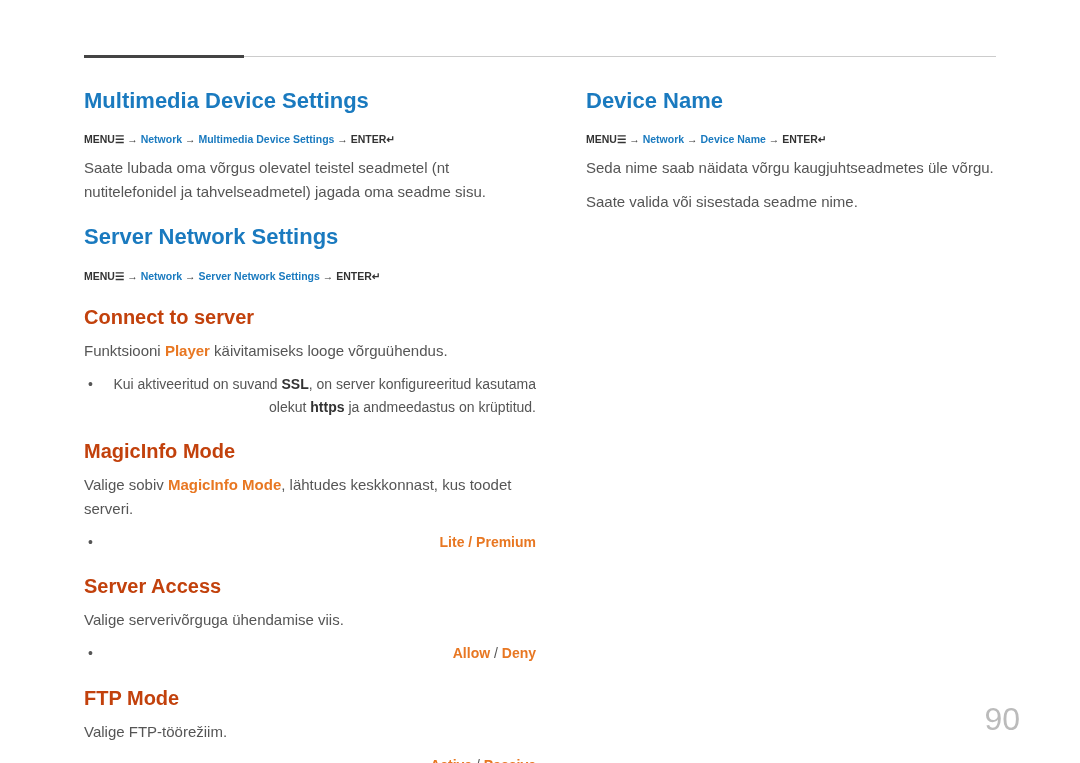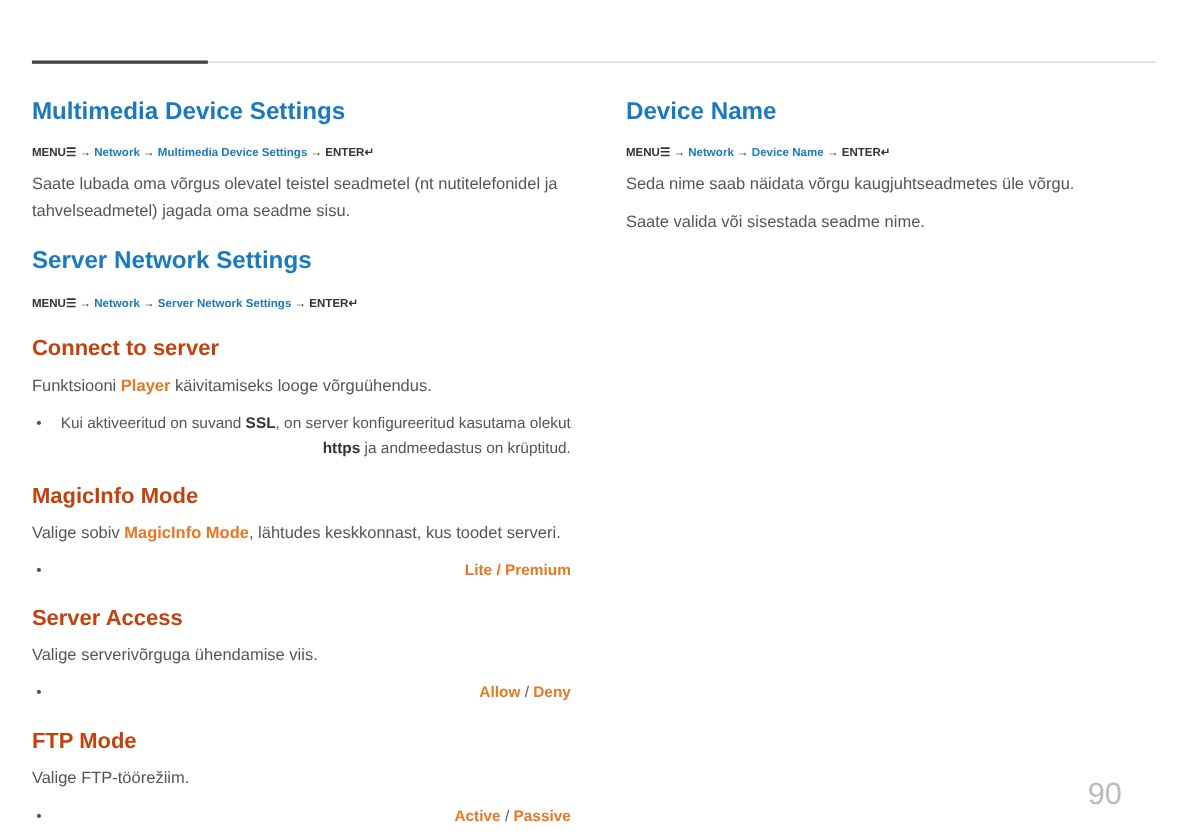--- a/index.html
+++ b/index.html
@@ -10,21 +10,21 @@
       height: 763px;
       position: relative;
       overflow: hidden;
       color: #333;
     }
 
     .page-container {
       width: 1080px;
       height: 763px;
       position: relative;
-      padding: 0 29px;
+      padding: 0 84px;
     }
 
     
     .top-lines {
       display: flex;
       gap: 0;
       margin-bottom: 30px;
       padding-top: 55px;
     }
     .top-line-dark {
@@ -138,21 +138,21 @@
     
     .section-gap {
       margin-bottom: 20px;
     }
 
     
     .page-number {
       position: absolute;
       bottom: 25px;
       right: 60px;
-      font-size: 28px;
+      font-size: 32px;
       color: #bbb;
       font-weight: normal;
     }
   </style>
 </head>
 <body>
 
 <div class="page-container">
 
   <div class="top-lines">

